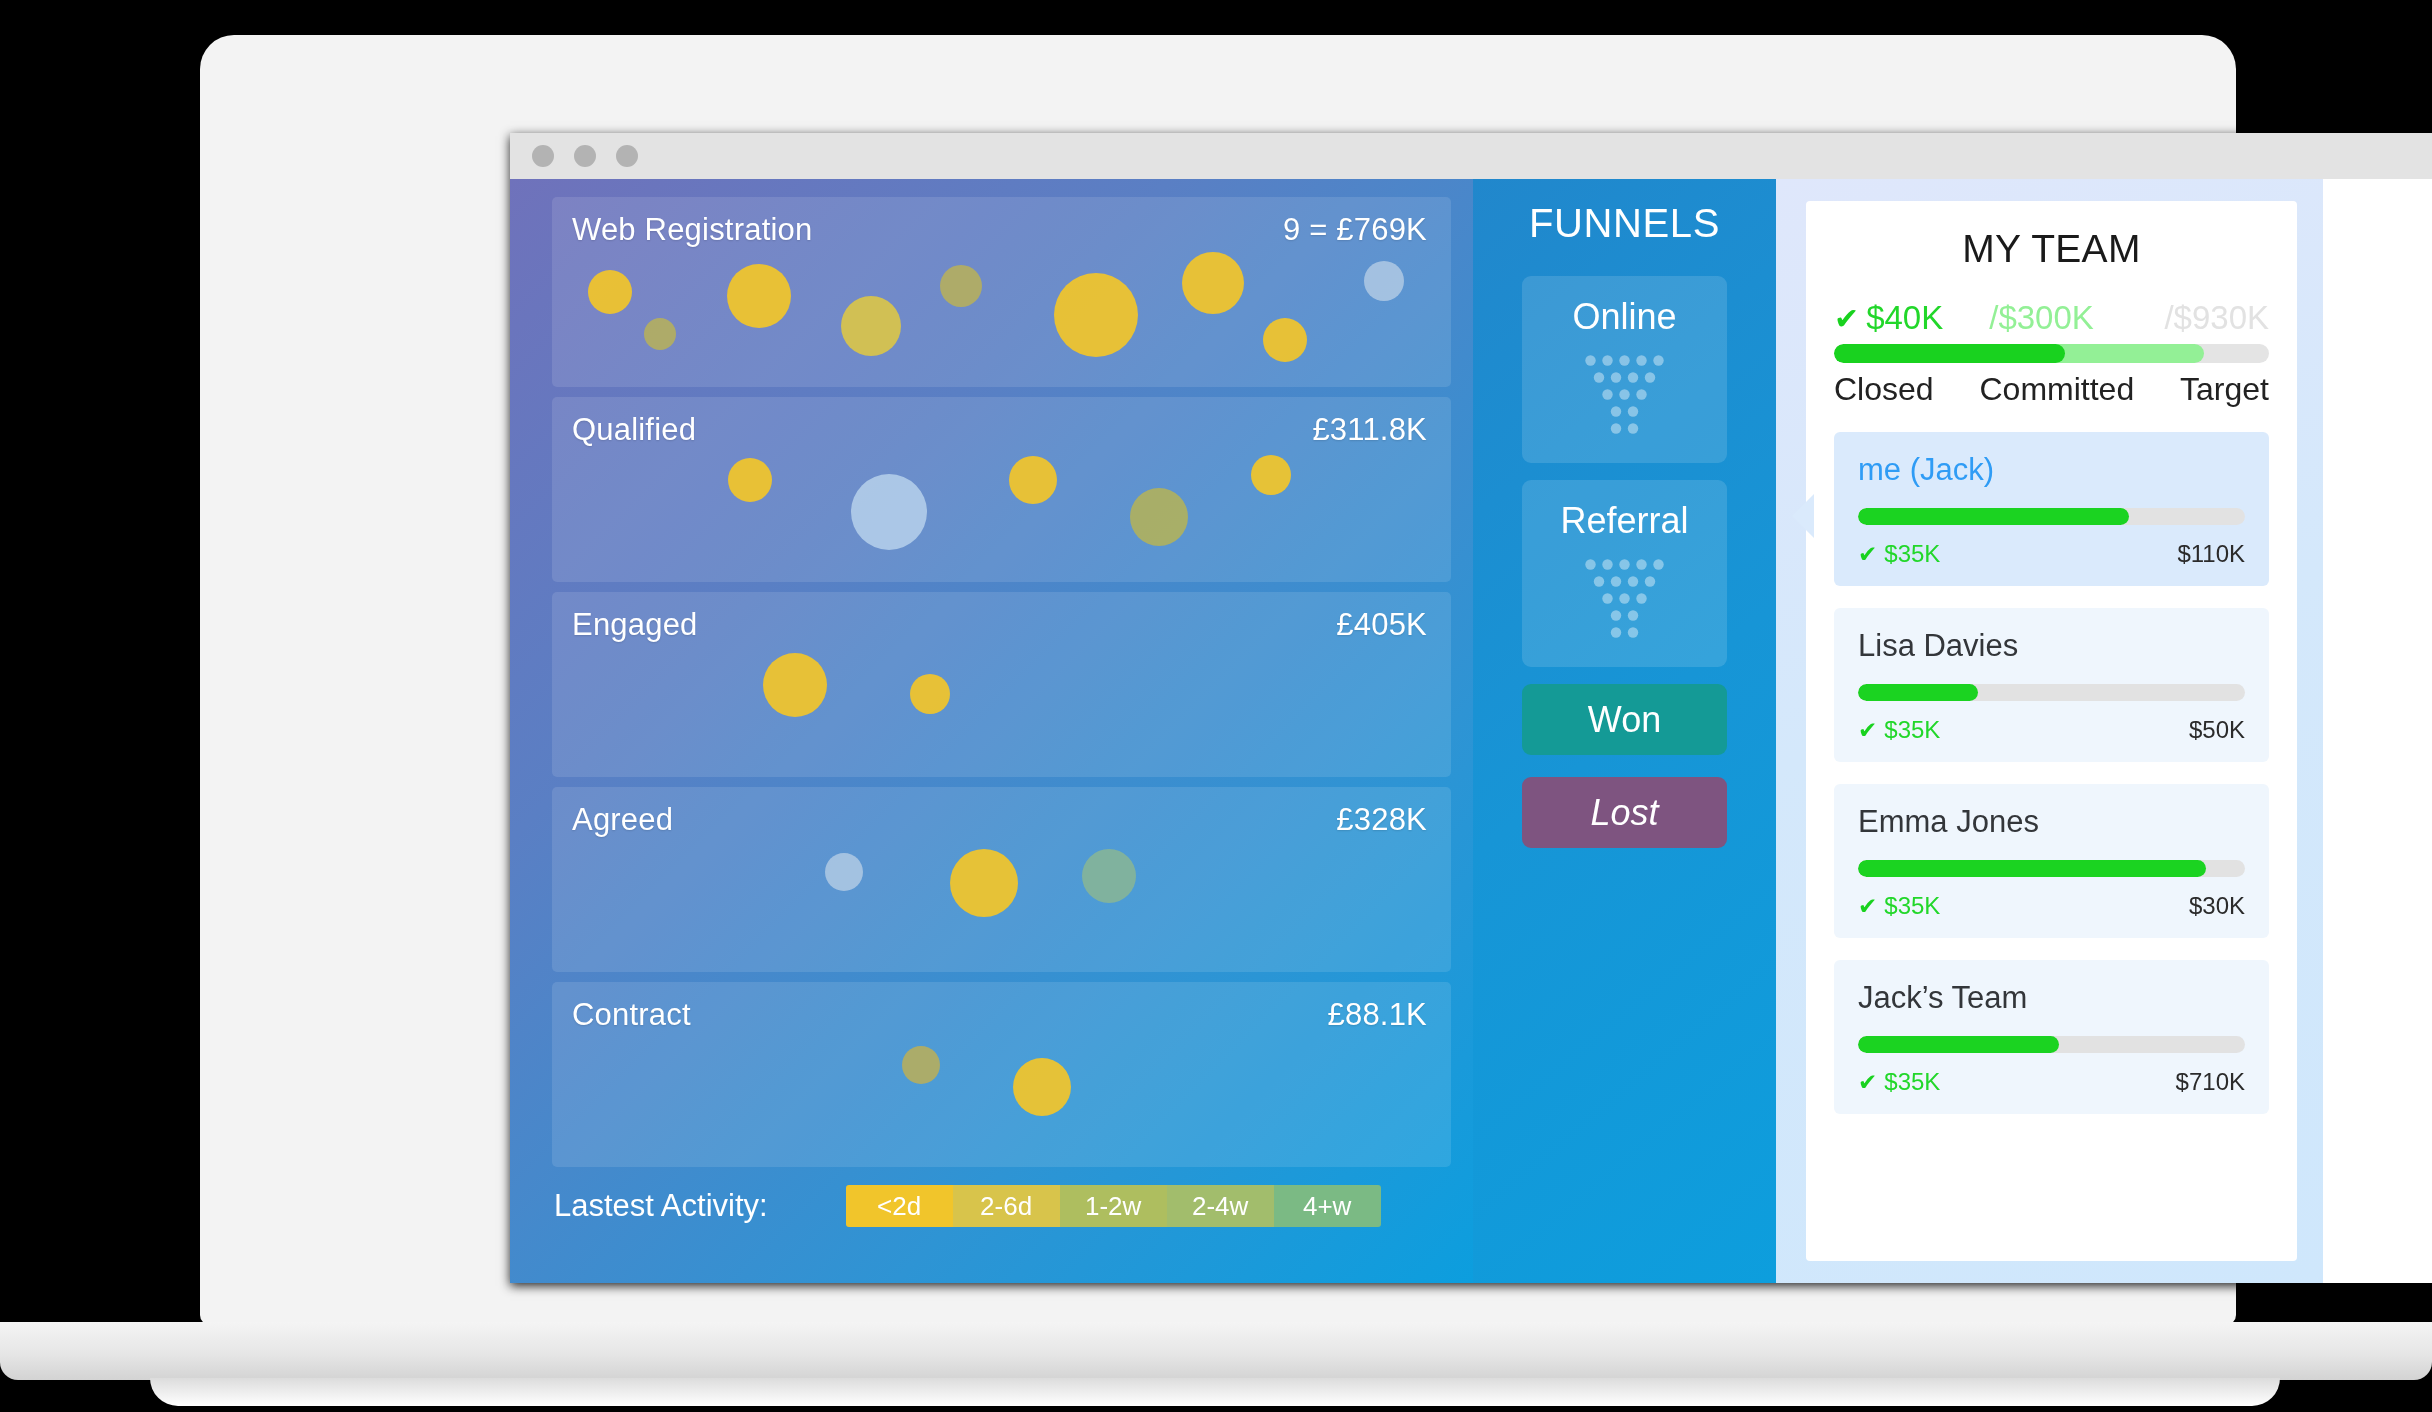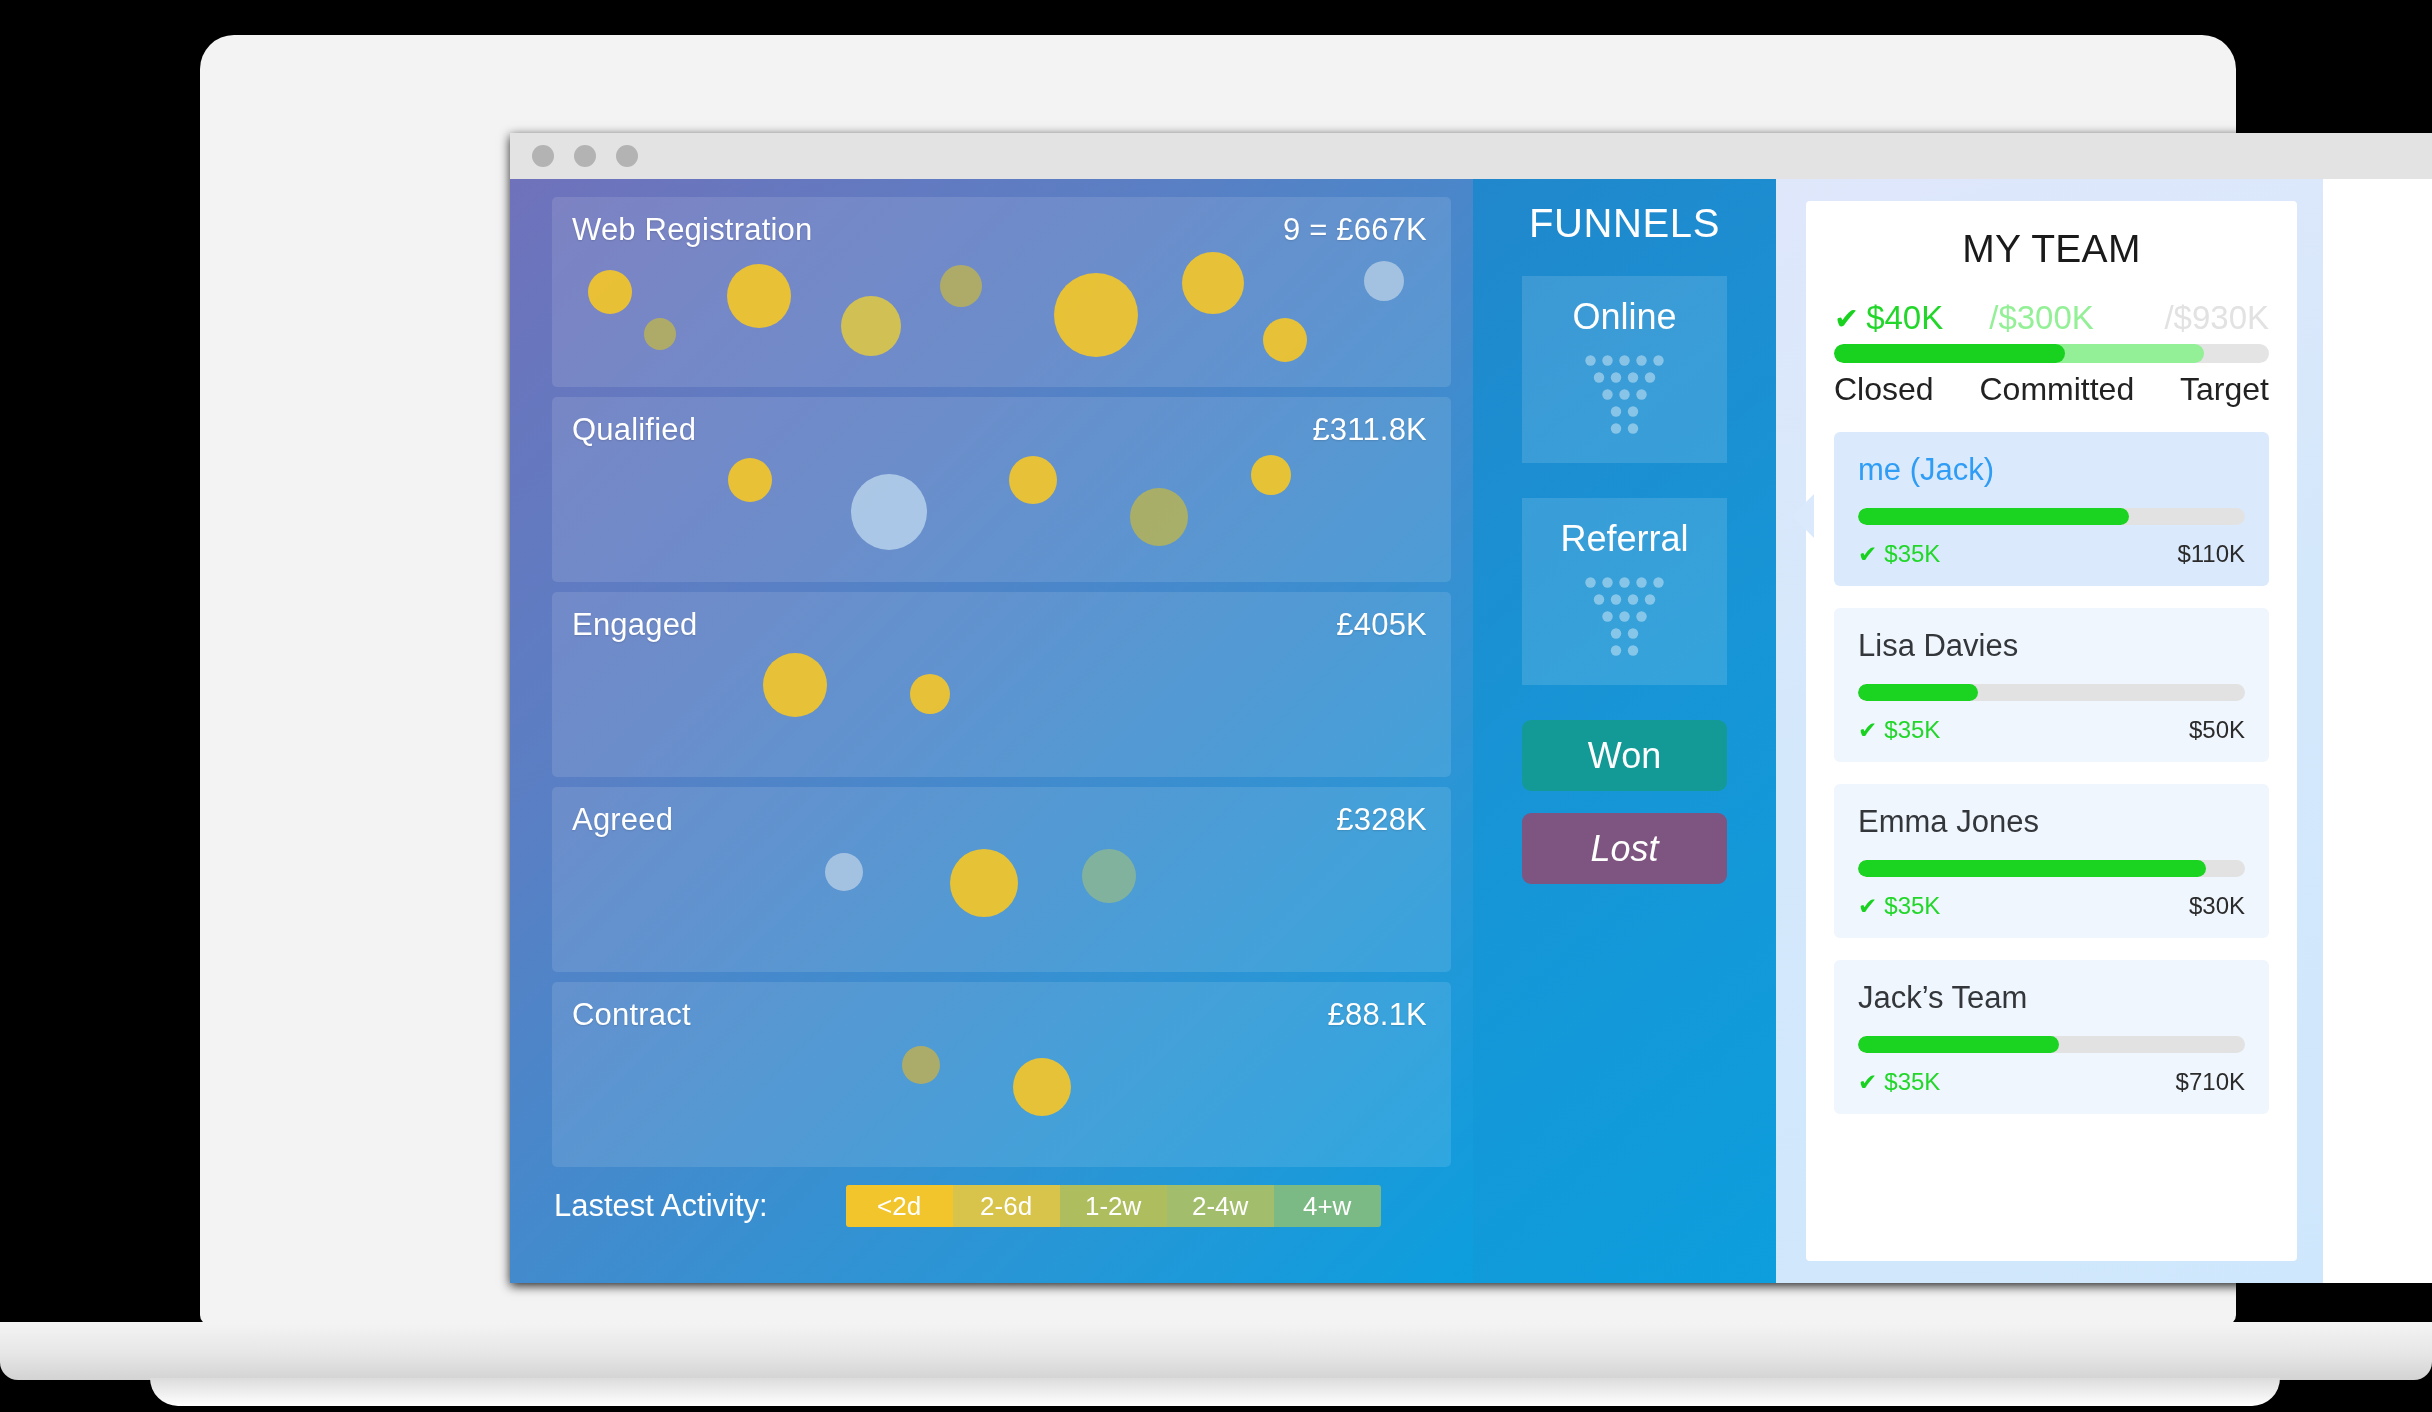--- a/index.html
+++ b/index.html
@@ -163,22 +163,22 @@
   #funnels-title {
     color: #ffffff;
     font-size: 40px;
     letter-spacing: 0.6px;
     margin-bottom: 30px;
   }
   .funnel-card {
     width: 205px;
     height: 187px;
     background: rgba(255,255,255,0.135);
-    border-radius: 0;
-    margin-bottom: 35px;
+    border-radius: 9px;
+    margin-bottom: 17px;
     display: flex;
     flex-direction: column;
     align-items: center;
     padding-top: 20px;
     box-sizing: border-box;
   }
   .funnel-card-label {
     color: #ffffff;
     font-size: 36px;
     margin-bottom: 14px;
@@ -327,21 +327,21 @@
                 <div class="bubble" style="width: 64px; height: 64px; left: calc(23% - 32px); top: calc(52% - 32px); background: rgb(241, 197, 43); opacity: 0.93;"></div>
                 <div class="bubble" style="width: 60px; height: 60px; left: calc(35.5% - 30px); top: calc(68% - 30px); background: rgb(216, 196, 75); opacity: 0.93;"></div>
                 <div class="bubble" style="width: 42px; height: 42px; left: calc(45.5% - 21px); top: calc(47% - 21px); background: rgb(179, 173, 98); opacity: 0.93;"></div>
                 <div class="bubble" style="width: 84px; height: 84px; left: calc(60.5% - 42px); top: calc(62% - 42px); background: rgb(241, 197, 43); opacity: 0.93;"></div>
                 <div class="bubble" style="width: 62px; height: 62px; left: calc(73.5% - 31px); top: calc(45% - 31px); background: rgb(241, 197, 43); opacity: 0.93;"></div>
                 <div class="bubble" style="width: 44px; height: 44px; left: calc(81.5% - 22px); top: calc(75% - 22px); background: rgb(241, 197, 43); opacity: 0.93;"></div>
                 <div class="bubble" style="width: 40px; height: 40px; left: calc(92.5% - 20px); top: calc(44% - 20px); background: rgb(169, 197, 226); opacity: 0.93;"></div>
               </div>
               <div class="stage-header">
                 <span class="stage-name">Web Registration</span>
-                <span class="stage-value">9 = £667K</span>
+                <span class="stage-value">9 = £769K</span>
               </div>
             </div>
             <div class="stage" style="height: 185px;">
               <div class="bubble-field">
                 <div class="bubble" style="width: 44px; height: 44px; left: calc(22% - 22px); top: calc(45% - 22px); background: rgb(241, 197, 43); opacity: 0.93;"></div>
                 <div class="bubble" style="width: 76px; height: 76px; left: calc(37.5% - 38px); top: calc(62% - 38px); background: rgb(176, 203, 232); opacity: 0.93;"></div>
                 <div class="bubble" style="width: 48px; height: 48px; left: calc(53.5% - 24px); top: calc(45% - 24px); background: rgb(241, 197, 43); opacity: 0.93;"></div>
                 <div class="bubble" style="width: 58px; height: 58px; left: calc(67.5% - 29px); top: calc(65% - 29px); background: rgb(174, 176, 96); opacity: 0.93;"></div>
                 <div class="bubble" style="width: 40px; height: 40px; left: calc(80% - 20px); top: calc(42% - 20px); background: rgb(241, 197, 43); opacity: 0.93;"></div>
               </div>

